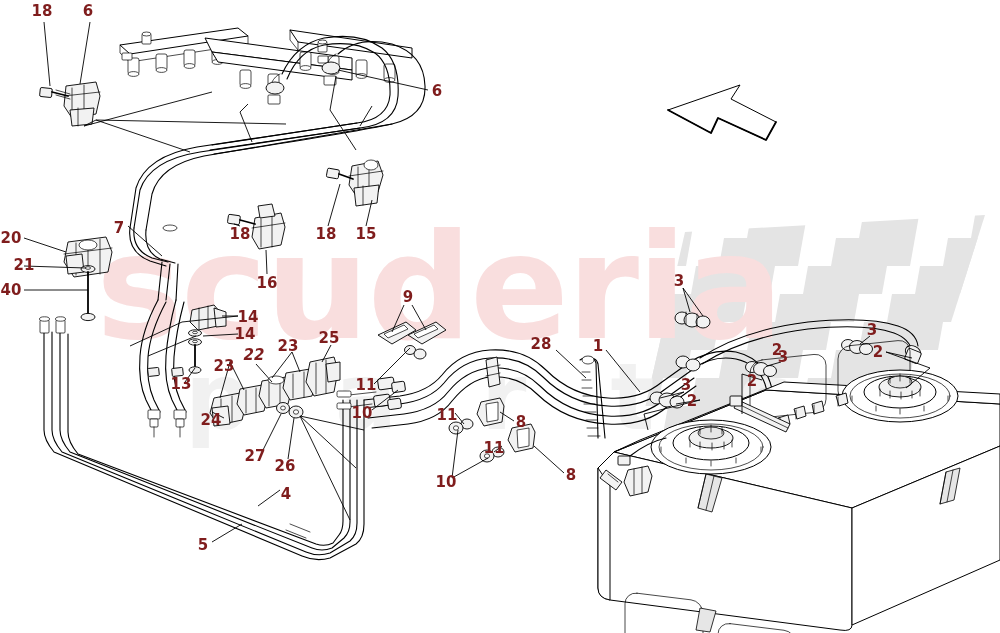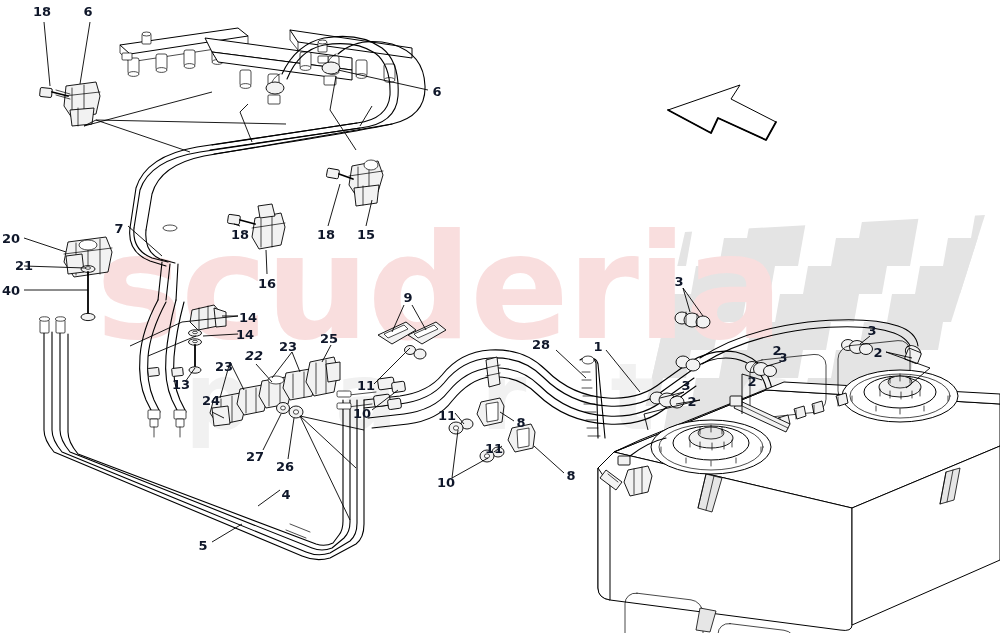--- a/index.html
+++ b/index.html
@@ -40,22 +40,22 @@
     color:#f1f1f1;
     letter-spacing:26px;
     line-height:1;
   }
 
   
   .num{
     position:absolute;
     font-family:"DejaVu Sans", sans-serif;
     font-weight:700;
-    font-size:13px;
-    color:#0f172a;
+    font-size:15px;
+    color:#7f1d1d;
     line-height:1;
     white-space:nowrap;
     transform:translate(-50%,-50%);
   }
 </style>
 </head>
 <body>
 
 <div id="diagram-root">
 
@@ -631,20 +631,20 @@
       <div class="num" style="left: 88px; top: 11px;">6</div>
       <div class="num" style="left: 42px; top: 11px;">18</div>
       <div class="num" style="left: 326px; top: 234px;">18</div>
       <div class="num" style="left: 240px; top: 234px;">18</div>
       <div class="num" style="left: 11px; top: 238px;">20</div>
       <div class="num" style="left: 11px; top: 290px;">40</div>
       <div class="num" style="left: 24px; top: 265px;">21</div>
       <div class="num" style="left: 254px; top: 355px; font-style: italic;">22</div>
       <div class="num" style="left: 224px; top: 366px;">23</div>
       <div class="num" style="left: 288px; top: 346px;">23</div>
-      <div class="num" style="left: 211px; top: 400px;">24</div>
+      <div class="num" style="left: 211px; top: 420px;">24</div>
       <div class="num" style="left: 329px; top: 338px;">25</div>
       <div class="num" style="left: 285px; top: 466px;">26</div>
       <div class="num" style="left: 255px; top: 456px;">27</div>
       <div class="num" style="left: 541px; top: 344px; text-align: right;">28</div>
     </div>
 
 </div>
 
 </body></html>

